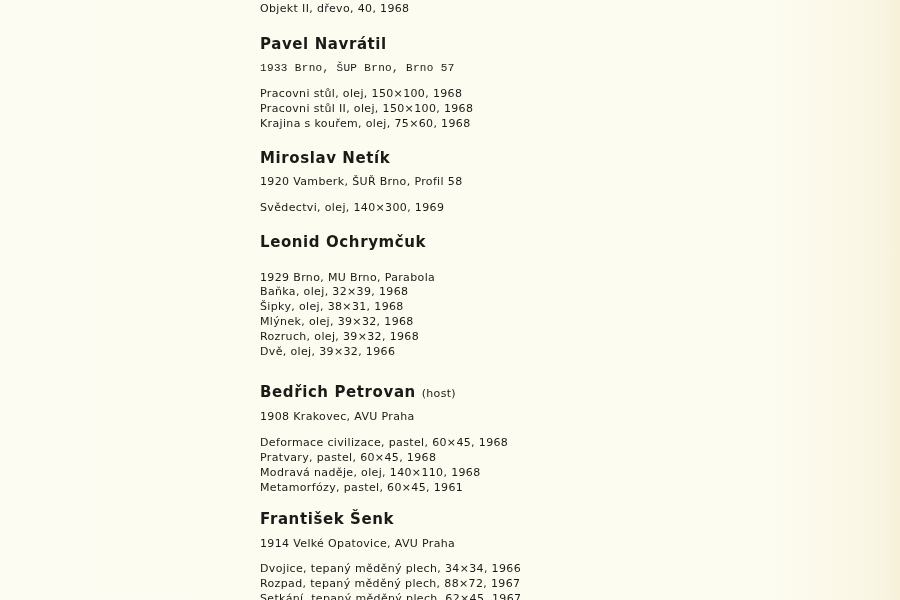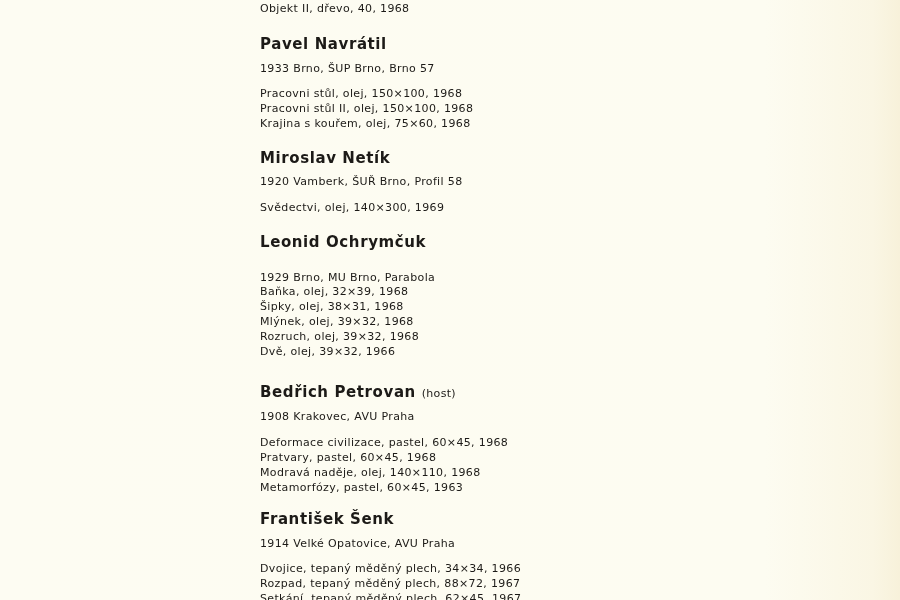--- a/index.html
+++ b/index.html
@@ -53,21 +53,21 @@
   </style>
 </head>
 <body>
 
 <div class="page">
   <div class="content">
 
     <div class="line" style="top:1px;">Objekt II, dřevo, 40, 1968</div>
 
     <div class="artist-name" style="top:35px;text-align:right;">Pavel Navrátil</div>
-    <div class="line" style="top:61px;">1933 Brno, ŠUP Brno, Brno 57</div>
+    <div class="line" style="top:61px;font-family:Liberation Mono, monospace;">1933 Brno, ŠUP Brno, Brno 57</div>
     <div class="line" style="top:86px;">Pracovni stůl, olej, 150×100, 1968</div>
     <div class="line" style="top:101px;">Pracovni stůl II, olej, 150×100, 1968</div>
     <div class="line" style="top:116px;">Krajina s kouřem, olej, 75×60, 1968</div>
 
     <div class="artist-name" style="top:149px;">Miroslav Netík</div>
     <div class="line" style="top:174px;">1920 Vamberk, ŠUŘ Brno, Profil 58</div>
     <div class="line" style="top:200px;">Svědectvi, olej, 140×300, 1969</div>
 
     <div class="artist-name" style="top:233px;">Leonid Ochrymčuk</div>
     <div class="line" style="top:258px;margin-top:12px;">1929 Brno, MU Brno, Parabola</div>
@@ -78,21 +78,21 @@
     <div class="line" style="top:344px;">Dvě, olej, 39×32, 1966</div>
 
     <div class="artist-name" style="top:383px;">
       <span>Bedřich Petrovan</span>
       <span class="host">(host)</span>
     </div>
     <div class="line" style="top:409px;">1908 Krakovec, AVU Praha</div>
     <div class="line" style="top:435px;">Deformace civilizace, pastel, 60×45, 1968</div>
     <div class="line" style="top:450px;">Pratvary, pastel, 60×45, 1968</div>
     <div class="line" style="top:465px;text-align:right;">Modravá naděje, olej, 140×110, 1968</div>
-    <div class="line" style="top:480px;">Metamorfózy, pastel, 60×45, 1963</div>
+    <div class="line" style="top:480px;">Metamorfózy, pastel, 60×45, 1961</div>
 
     <div class="artist-name" style="top:510px;">František Šenk</div>
     <div class="line" style="top:536px;">1914 Velké Opatovice, AVU Praha</div>
     <div class="line" style="top:561px;">Dvojice, tepaný měděný plech, 34×34, 1966</div>
     <div class="line" style="top:576px;">Rozpad, tepaný měděný plech, 88×72, 1967</div>
     <div class="line" style="top:591px;">Setkání, tepaný měděný plech, 62×45, 1967</div>
 
   </div>
 </div>
 

